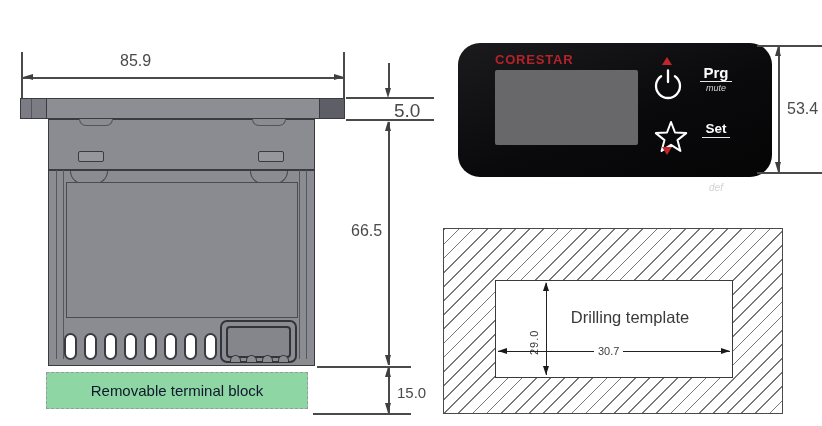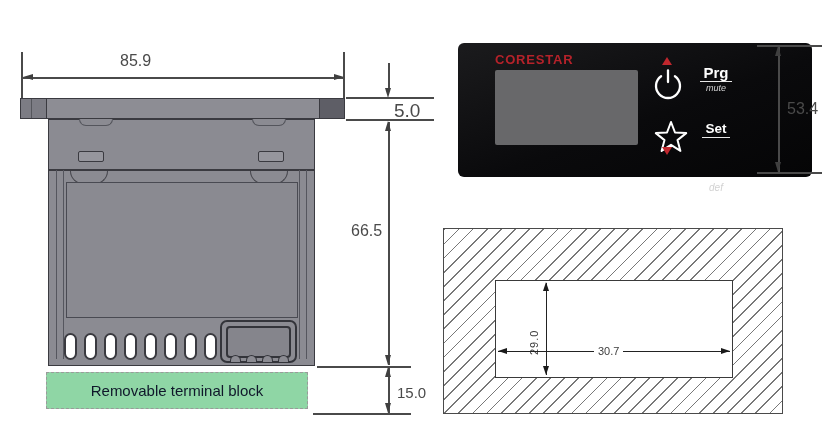--- a/index.html
+++ b/index.html
@@ -29,22 +29,22 @@
   .rail{position:absolute;top:50px;bottom:6px;width:6px;border-left:1.2px solid #55565e;border-right:1.2px solid #55565e;}
   .inner-rect{position:absolute;left:17px;top:62px;width:232px;height:136px;border:1.5px solid #494a52;background:#8a8a91;box-sizing:border-box;}
   .slot{position:absolute;top:213px;width:13px;height:27px;background:#fff;border:2px solid #3a3a40;border-radius:8px;box-sizing:border-box;}
   .connector{position:absolute;left:171px;top:200px;width:77px;height:43px;border:2px solid #33343a;border-radius:7px;background:#8b8b92;box-sizing:border-box;}
   .connector .cin{position:absolute;left:4px;right:4px;top:4px;bottom:3px;border:2px solid #33343a;border-radius:4px;background:#85858c;}
   .bump{position:absolute;bottom:-1px;width:11px;height:7px;border:1.5px solid #33343a;border-bottom:none;border-radius:6px 6px 0 0;background:#8b8b92;box-sizing:border-box;}
   .terminal{left:46px;top:372px;width:262px;height:37px;background:#8fd6a5;border:1.3px dashed #9a9a9a;
             display:flex;align-items:center;justify-content:center;color:#0f172a;font-size:15px;box-sizing:border-box;}
 
   
-  .panel{left:458px;top:43px;width:314px;height:134px;border-radius:6px;
-         background:linear-gradient(160deg,#1b1b1d 0%,#0a0a0c 55%,#050506 100%);padding-left:40px;}
+  .panel{left:458px;top:43px;width:314px;height:134px;border-radius:22px;
+         background:linear-gradient(160deg,#1b1b1d 0%,#0a0a0c 55%,#050506 100%);}
   .brand{position:absolute;left:37px;top:9px;color:#b5222a;font-size:13px;font-weight:bold;letter-spacing:.8px;}
   .display{position:absolute;left:37px;top:27px;width:143px;height:75px;background:#68686a;border-radius:2px;}
   .tri{position:absolute;width:0;height:0;}
   .tri-up{border-left:5.5px solid transparent;border-right:5.5px solid transparent;border-bottom:8px solid #c0272d;}
   .tri-down{border-left:5.5px solid transparent;border-right:5.5px solid transparent;border-top:8px solid #c0272d;}
   .btn-label{position:absolute;width:44px;text-align:center;color:#fff;}
   .btn-label .main{font-size:15px;font-weight:bold;display:inline-block;
                    border-bottom:1.6px solid #e8e8e8;padding:0 3px 1px 3px;line-height:15px;}
   .btn-label .sub{font-size:9px;font-style:italic;color:#d2d2d2;line-height:10px;margin-top:1px;}
 
@@ -169,14 +169,15 @@
   <div class="dline ddim" style="left:546px;top:283px;width:1.3px;height:92px;"></div>
   <div class="ah dah-up" style="left:543px;top:282px;"></div>
   <div class="ah dah-down" style="left:543px;top:366px;"></div>
   <div class="abs small-dim vert-text" style="left:528px;top:303px;height:52px;">29.0</div>
 
   <div class="dline ddim" style="left:498px;top:351px;width:232px;height:1.3px;"></div>
   <div class="ah dah-left" style="left:498px;top:348px;"></div>
   <div class="ah dah-right" style="left:721px;top:348px;"></div>
   <div class="abs small-dim" style="left:594px;top:345px;background:#fff;padding:0 4px;">30.7</div>
 
+  <div class="drill-title">Drilling template</div>
 
 </div>
 
 </body></html>

